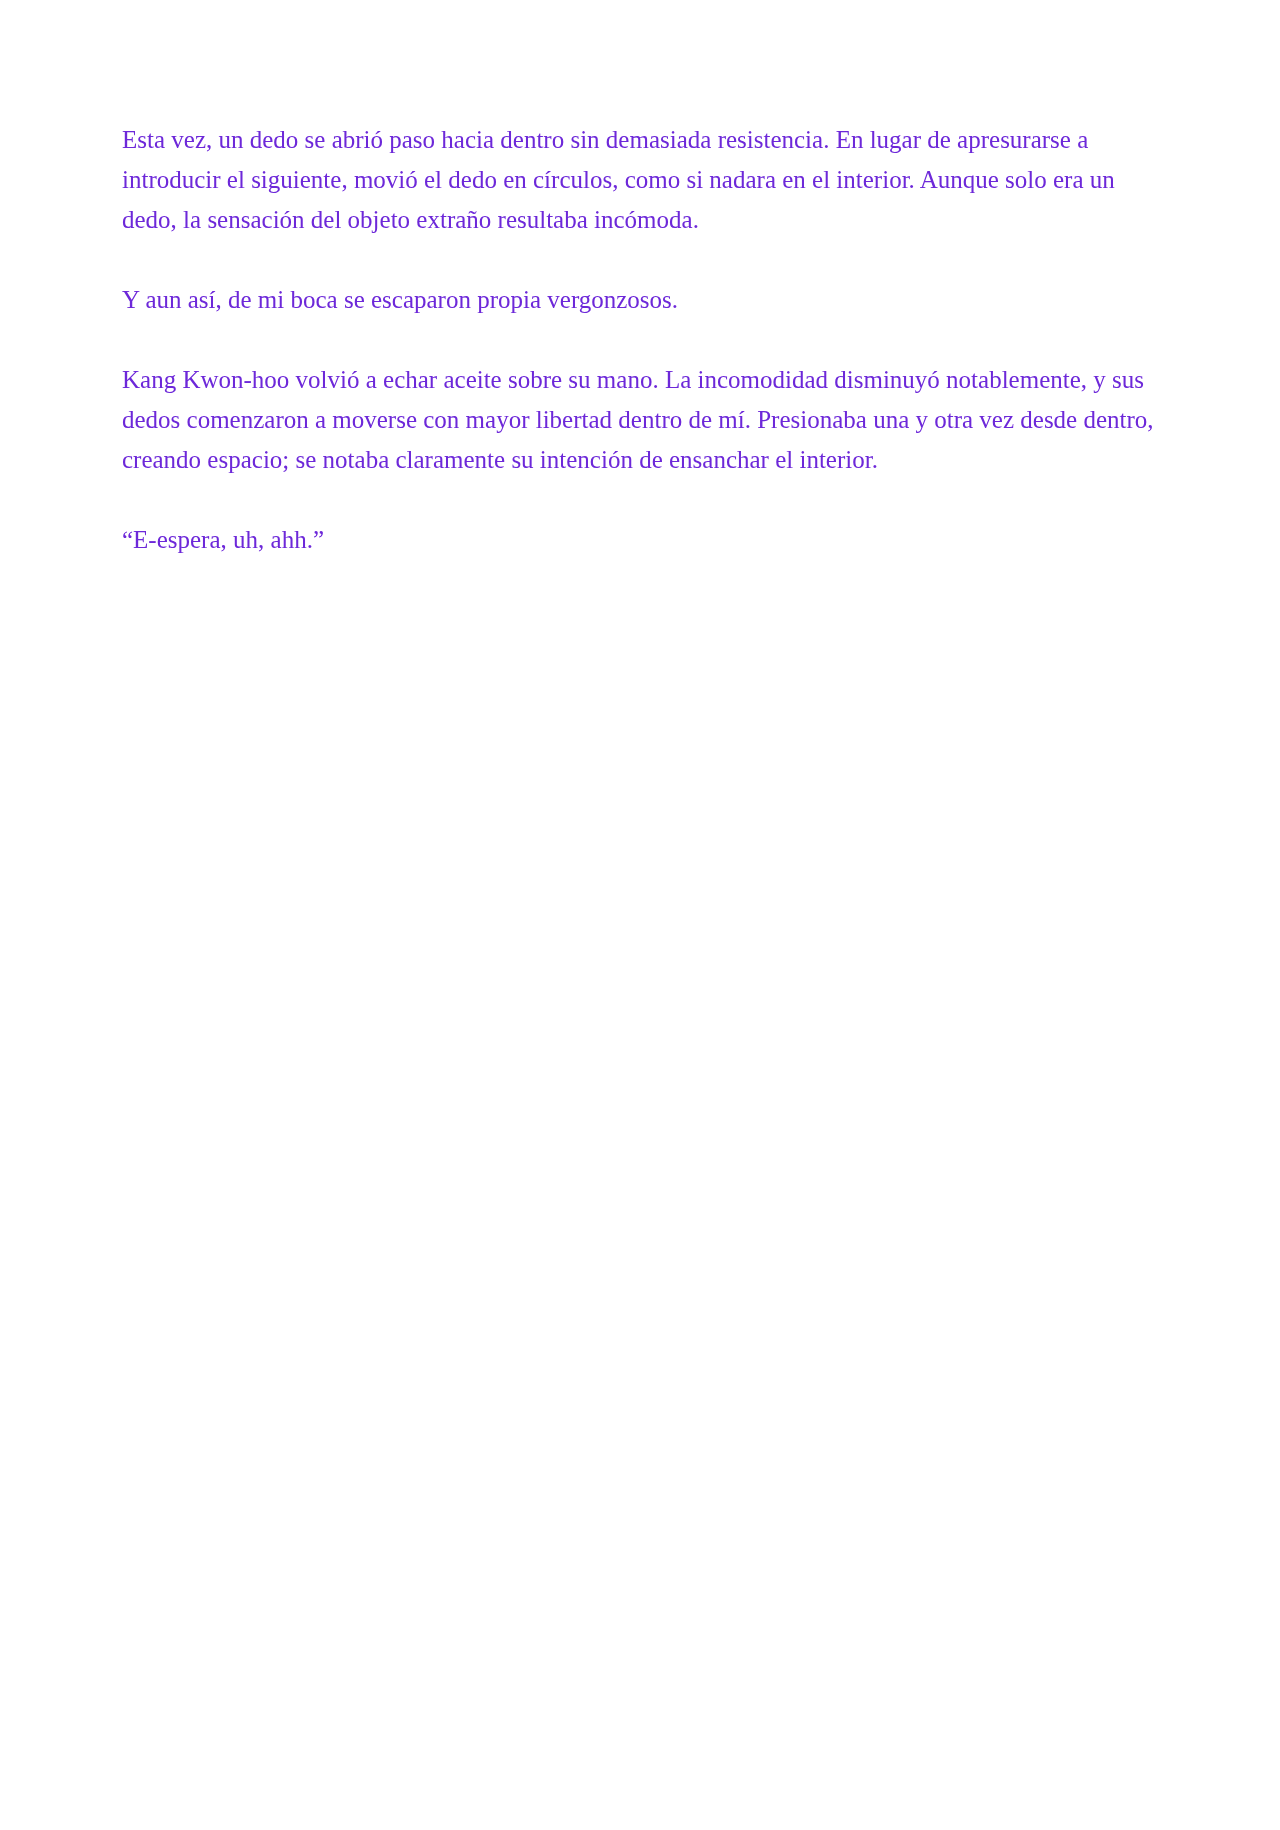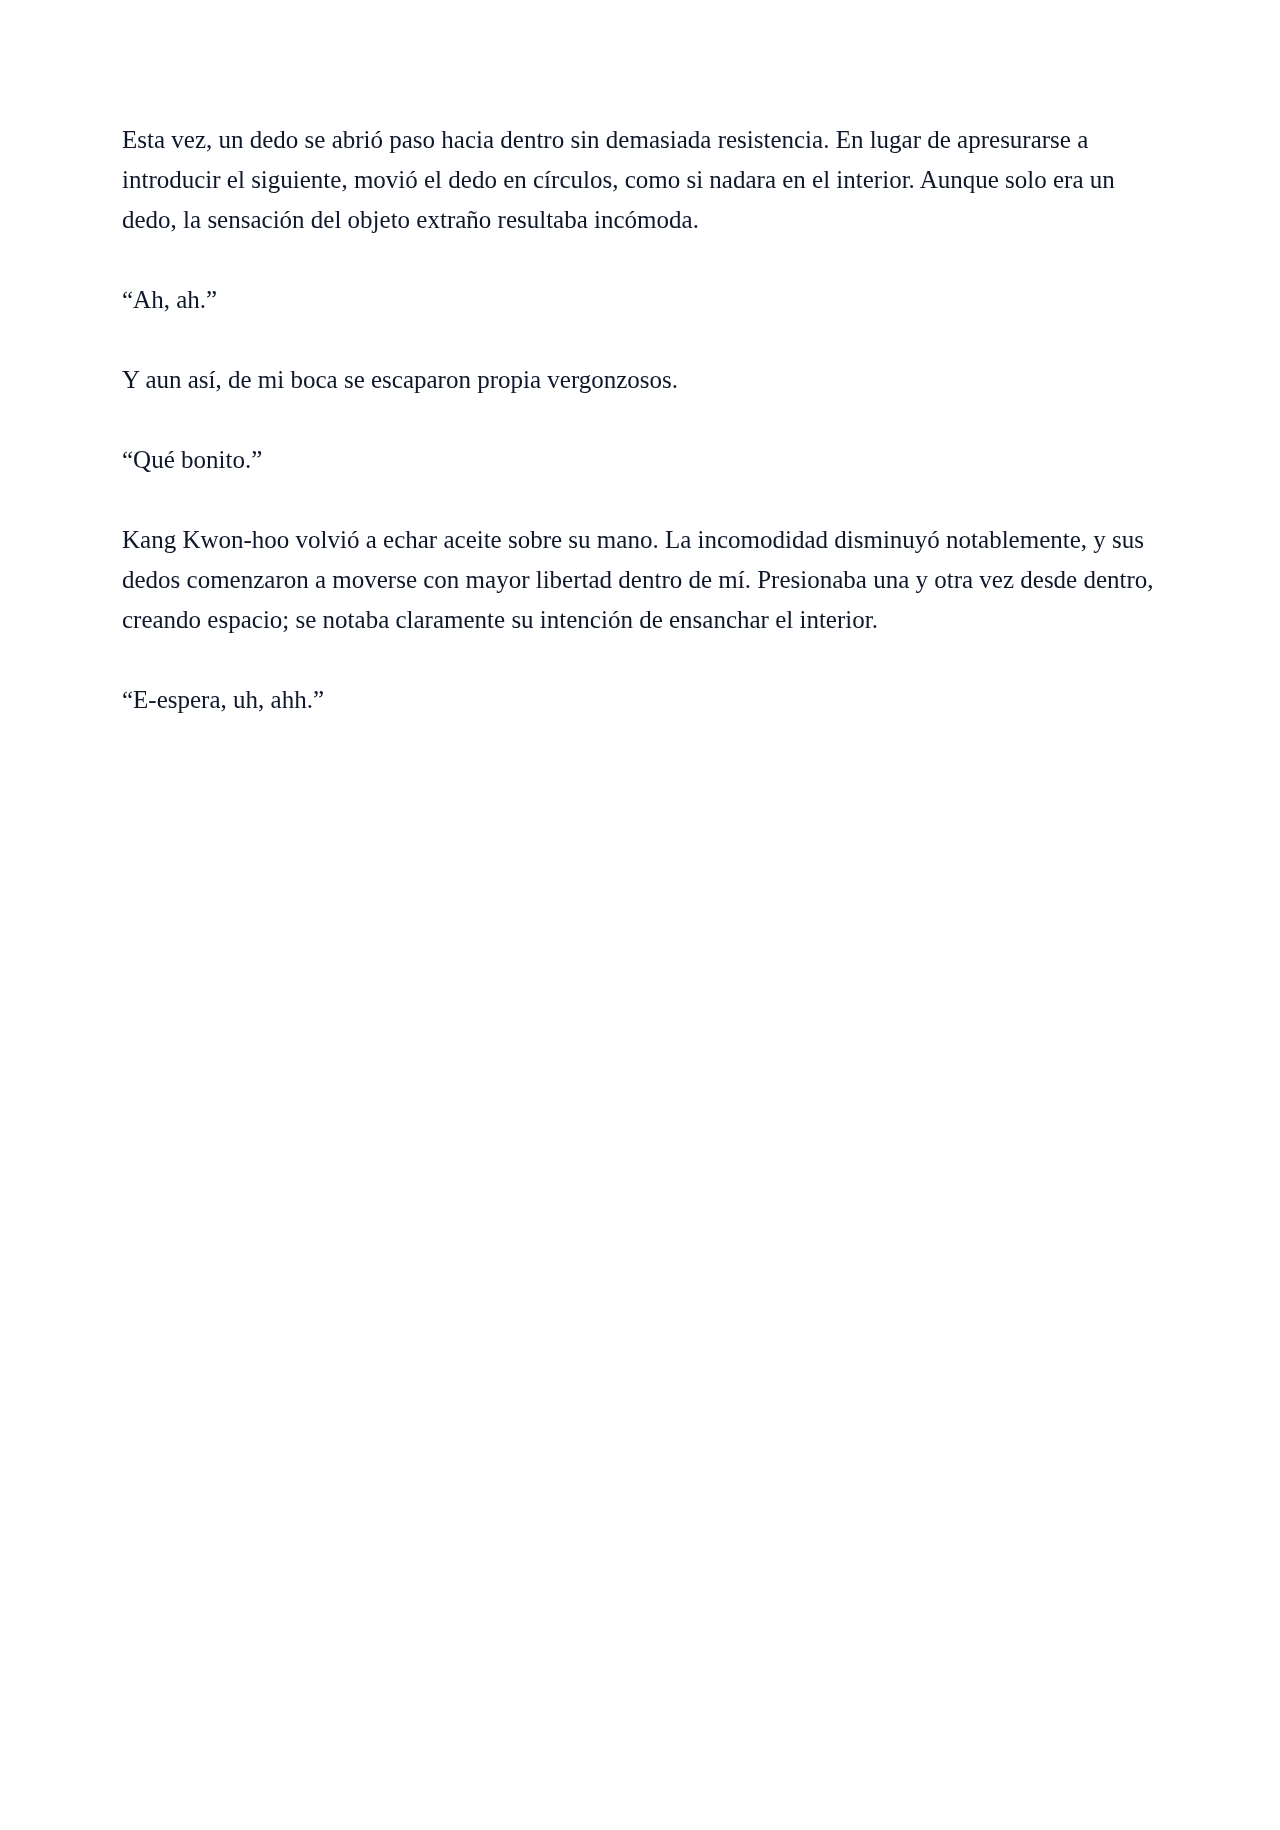--- a/index.html
+++ b/index.html
@@ -14,30 +14,28 @@
       overflow: hidden;
     }
     .page {
       position: absolute;
       left: 122px;
       top: 120px;
       width: 1040px;
       font-family: "Liberation Serif", "DejaVu Serif", serif;
       font-size: 25px;
       line-height: 40px;
-      color: #0f172a;
+      color: #6d28d9;
     }
     .para {
       margin: 0 0 40px 0;
       padding: 0;
     }
   </style>
 </head>
 <body>
 
 <div class="page">
   <p class="para">Esta vez, un dedo se abrió paso hacia dentro sin demasiada resistencia. En lugar de apresurarse a introducir el siguiente, movió el dedo en círculos, como si nadara en el interior. Aunque solo era un dedo, la sensación del objeto extraño resultaba incómoda.</p>
-  <p class="para">“Ah, ah.”</p>
   <p class="para">Y aun así, de mi boca se escaparon propia vergonzosos.</p>
-  <p class="para">“Qué bonito.”</p>
   <p class="para">Kang Kwon-hoo volvió a echar aceite sobre su mano. La incomodidad disminuyó notablemente, y sus dedos comenzaron a moverse con mayor libertad dentro de mí. Presionaba una y otra vez desde dentro, creando espacio; se notaba claramente su intención de ensanchar el interior.</p>
   <p class="para">“E-espera, uh, ahh.”</p>
 </div>
 
 </body></html>

